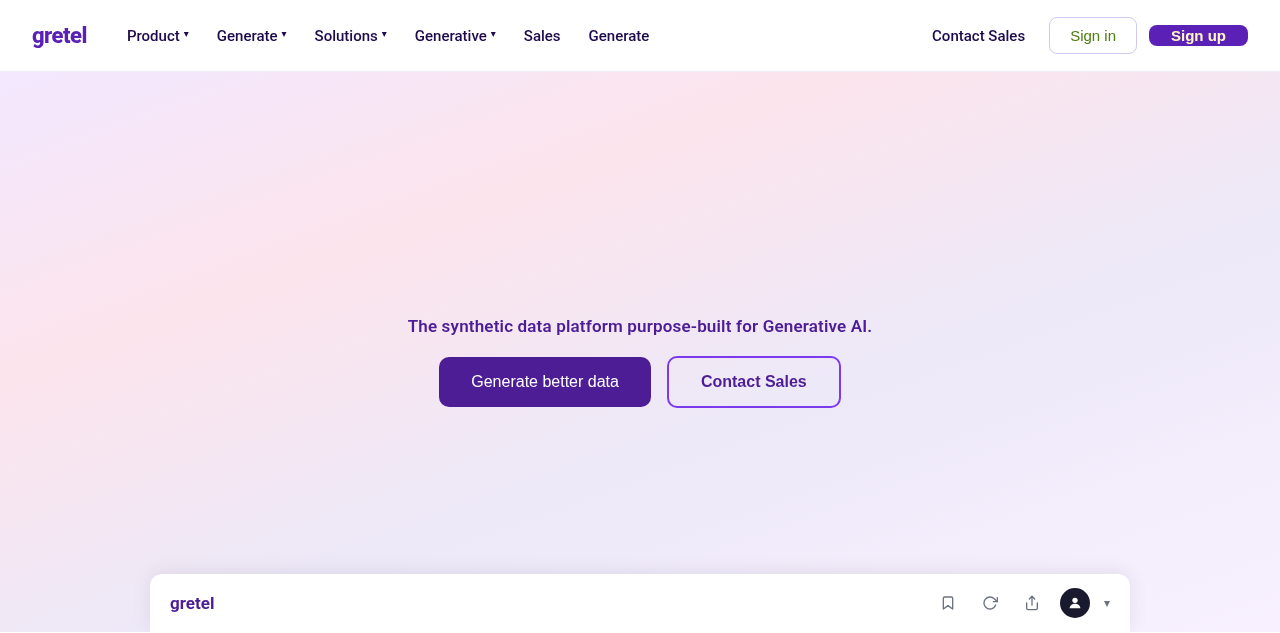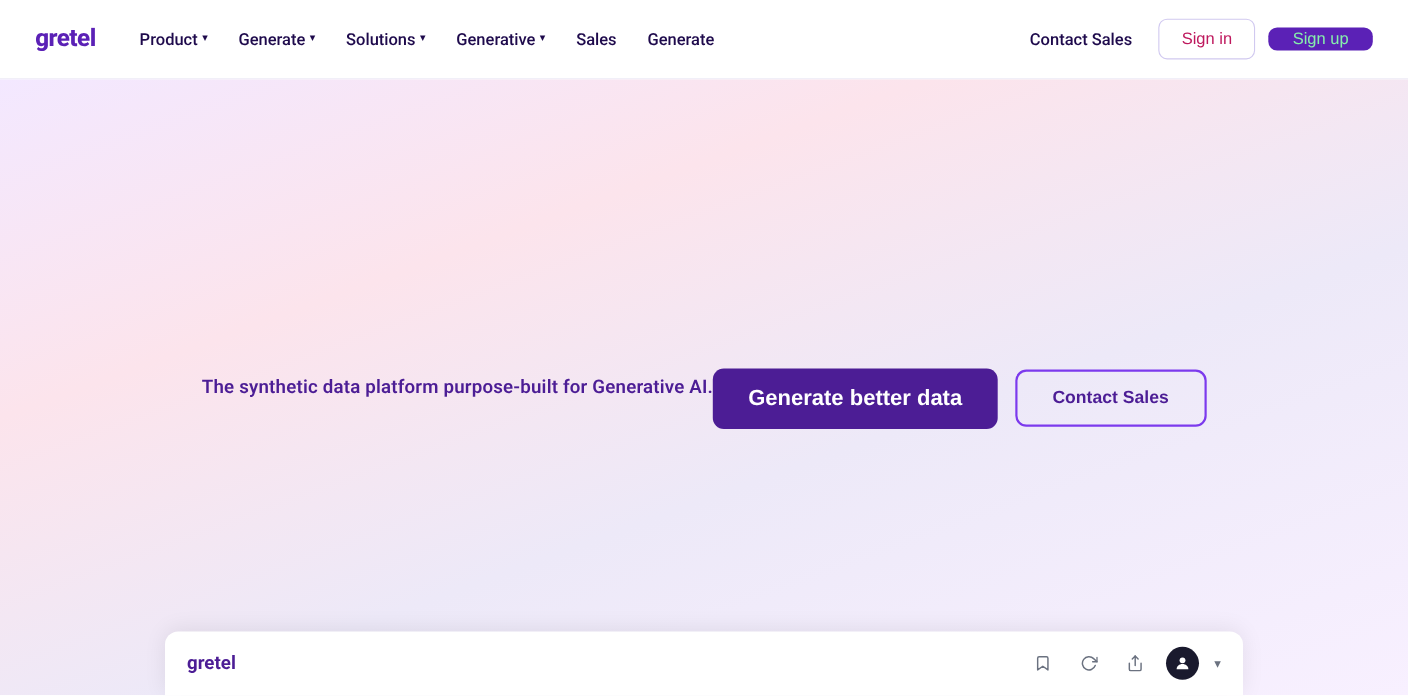--- a/index.html
+++ b/index.html
@@ -51,39 +51,40 @@
       cursor: pointer;
       padding: 8px 12px;
     }
     .sign-in-btn {
       padding: 9px 20px;
       border: 1.5px solid #d1c9f0;
       border-radius: 8px;
       background: #fff;
       font-size: 15px;
       font-weight: 500;
-      color: #be185d;
+      color: #4d7c0f;
       cursor: pointer;
     }
     .sign-up-btn {
       padding: 2px 22px;
       border: none;
       border-radius: 8px;
       background: #5b21b6;
       font-size: 15px;
-      font-weight: 400;
-      color: #86efac;
+      font-weight: 700;
+      color: #fef9c3;
       cursor: pointer;
     }
 
     
     .hero {
       min-height: 560px;
       background: linear-gradient(160deg, #f3e8ff 0%, #fce4ec 30%, #ede9f8 60%, #f8f0ff 100%);
       display: flex;
+      flex-direction: column;
       align-items: center;
       justify-content: center;
       text-align: center;
       padding: 60px 24px 40px;
       position: relative;
     }
     .hero-tagline {
       font-size: 17px;
       font-weight: 600;
       color: #4c1d95;
@@ -110,22 +111,22 @@
       display: flex;
       gap: 16px;
       align-items: center;
     }
     .btn-primary {
       padding: 16px 32px;
       background: #4c1d95;
       color: #fff;
       border: none;
       border-radius: 10px;
-      font-size: 20px;
-      font-weight: 700;
+      font-size: 16px;
+      font-weight: 400;
       cursor: pointer;
     }
     .btn-secondary {
       padding: 15px 32px;
       background: transparent;
       color: #4c1d95;
       border: 2px solid #7c3aed;
       border-radius: 10px;
       font-size: 16px;
       font-weight: 600;

